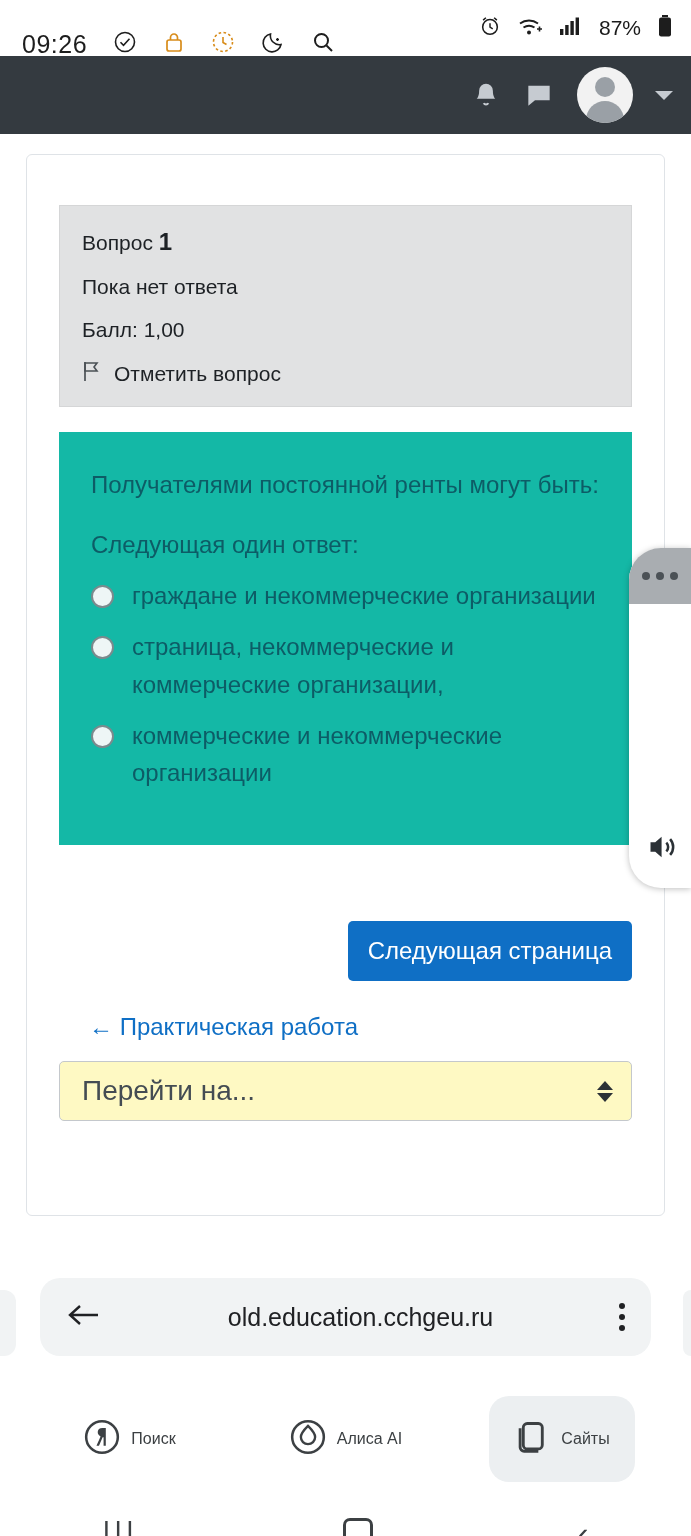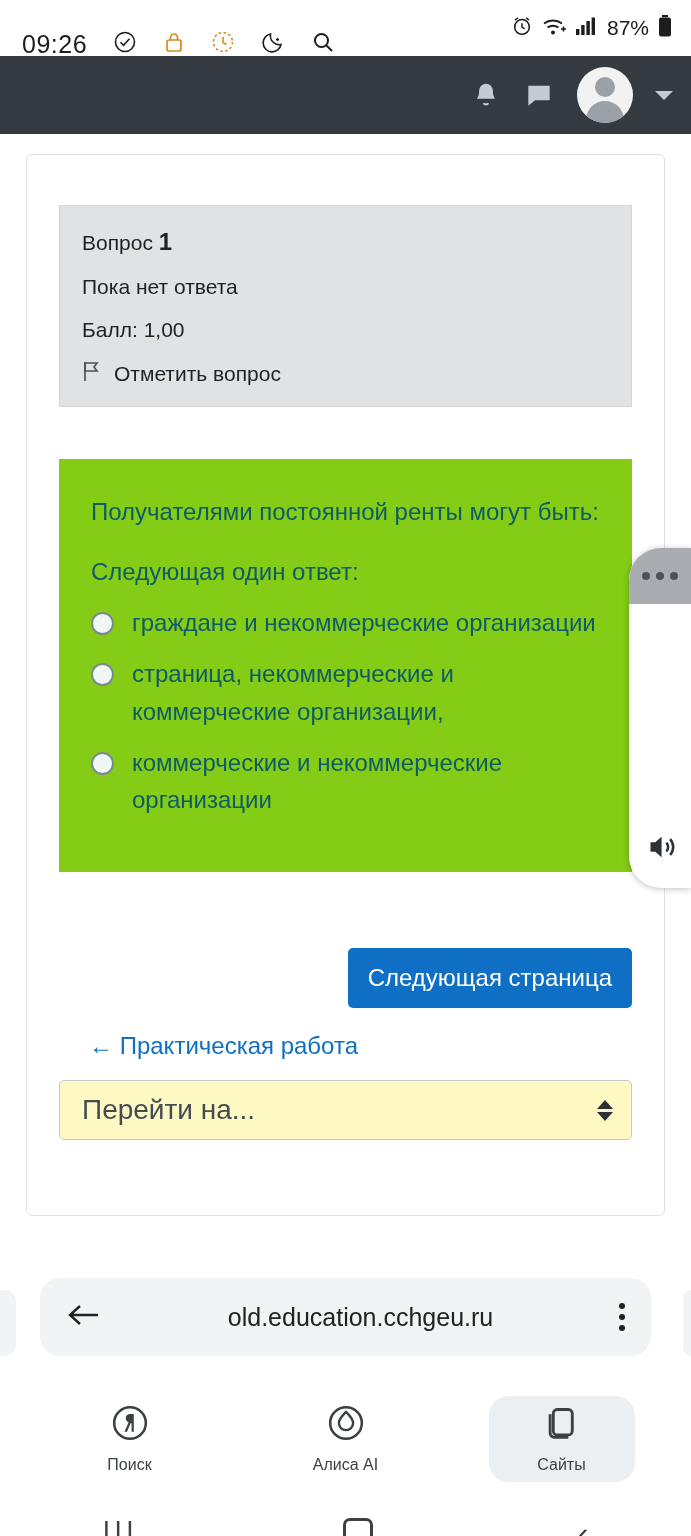--- a/index.html
+++ b/index.html
@@ -16,21 +16,21 @@
     display: flex;
     align-items: center;
     justify-content: space-between;
     padding: 0 18px 0 22px;
     background: #ffffff;
     color: #1a1a1a;
   }
   .status-left { display: flex; align-items: flex-start; gap: 26px; margin-top: 33px; }
   .clock { font-size: 25px; letter-spacing: .5px; color: #1d1d1d; }
   .sicon { display: inline-block; }
-  .status-right { display: flex; align-items: center; gap: 8px; }
+  .status-right { display: flex; align-items: center; gap: 16px; }
   .battery-text { font-size: 21px; margin-left: 2px; }
 
   
   .app-header {
     height: 78px;
     background: #343a40;
     display: flex;
     align-items: center;
     justify-content: flex-end;
     padding-right: 18px;
@@ -84,22 +84,22 @@
     color: #1d2125;
     margin-top: 20px;
   }
   .qinfo .line { font-size: 21px; margin-bottom: 16px; line-height: 1.3; }
   .qinfo .line:last-child { margin-bottom: 0; }
   .qnum { font-size: 24px; font-weight: bold; }
   .flagrow { display: flex; align-items: center; gap: 12px; }
   .flag-icon { color: #4b5156; }
 
   .qbody {
-    margin-top: 52px;
-    background: #84cc16;
+    margin-top: 25px;
+    background: #14b8a6;
     padding: 34px 32px 40px 32px;
     color: #0f5f6b;
   }
   .qtext {
     font-size: 24px;
     line-height: 1.55;
     color: #0d5c66;
     margin-bottom: 28px;
   }
   .qprompt {
@@ -129,21 +129,21 @@
     color: #fff;
     border: none;
     font-size: 24px;
     padding: 16px 20px;
     border-radius: 5px;
     cursor: pointer;
     font-family: "Liberation Sans", sans-serif;
   }
 
   .backlink {
-    margin-top: 24px;
+    margin-top: 32px;
     font-size: 24px;
     color: #0f6fc5;
     display: block;
     text-decoration: none;
     padding-left: 30px;
   }
   .jump-select {
     margin-top: 20px;
     width: 100%;
     height: 60px;
@@ -221,21 +221,21 @@
     display: flex;
     justify-content: center;
     gap: 70px;
     padding: 14px 0 12px 0;
     background: #ffffff;
   }
   .tab {
     width: 146px;
     height: 86px;
     display: flex;
-    flex-direction: column;
+    flex-direction: row;
     align-items: center;
     justify-content: center;
     gap: 10px;
     border-radius: 20px;
   }
   .tab.active { background: #eceff1; }
   .tab-label { font-size: 16px; color: #3c4043; }
 
   
   .navbar {

